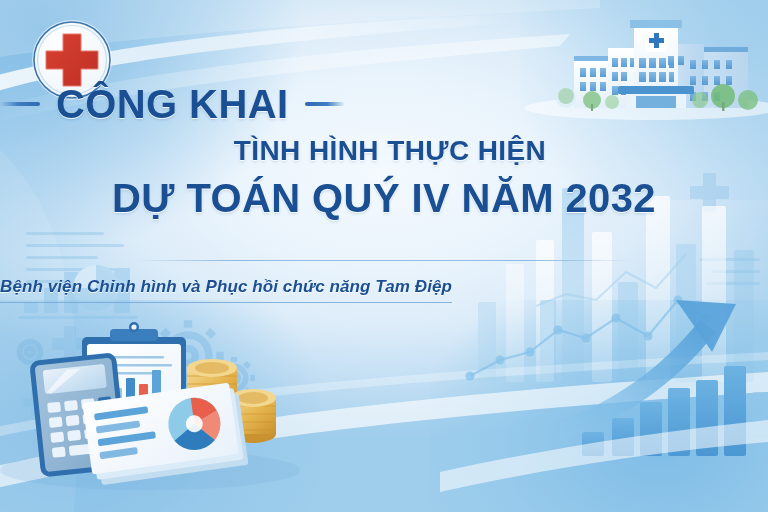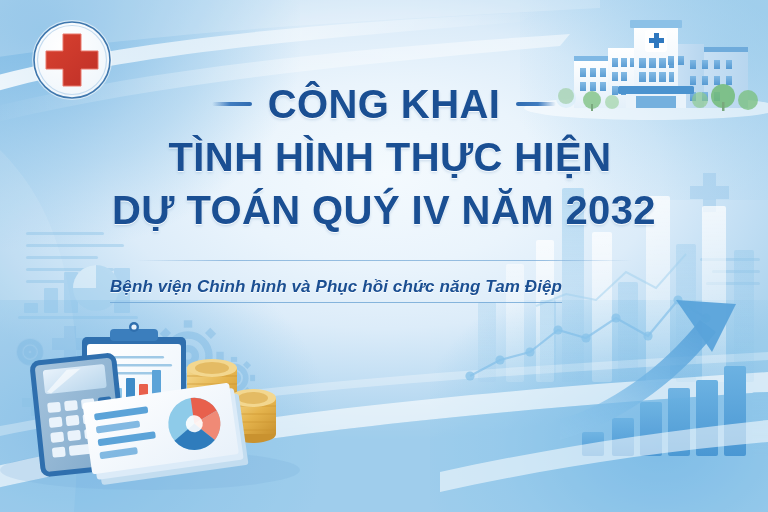--- a/index.html
+++ b/index.html
@@ -63,34 +63,33 @@
   #headline {
     position: absolute;
     left: 0;
     top: 84px;
     width: 768px;
     text-align: center;
   }
   .title-row {
     display: flex;
     align-items: center;
-    justify-content: center;
     gap: 16px;
   }
   .tline {
     font-family: "Liberation Sans", sans-serif;
     font-weight: bold;
     color: #1a4f93;
     letter-spacing: .4px;
     line-height: 1.0;
     text-shadow: 0 1px 0 rgba(255,255,255,.85), 0 2px 3px rgba(30,90,150,.18);
     white-space: nowrap;
   }
   #title-1 { font-size: 40px; }
-  #title-2 { font-size: 40px; margin-top: 13px; padding-left: 12px; }
+  #title-2 { font-size: 28px; margin-top: 13px; padding-left: 12px; }
   #title-3 { font-size: 40px; margin-top: 13px; }
   .dash {
     width: 40px;
     height: 4px;
     border-radius: 3px;
     background: linear-gradient(90deg, rgba(60,125,190,0) 0%, #3f7cc0 45%, #2f6bb0 100%);
     flex: none;
   }
   .dash.right {
     background: linear-gradient(270deg, rgba(60,125,190,0) 0%, #3f7cc0 45%, #2f6bb0 100%);
@@ -101,21 +100,21 @@
     top: 260px;
     width: 496px;
     height: 1px;
     background: linear-gradient(90deg, rgba(120,170,215,0) 0%, rgba(120,170,215,.75) 18%, rgba(120,170,215,.75) 82%, rgba(120,170,215,0) 100%);
   }
   #subtitle-wrap {
     position: absolute;
     left: 0;
     top: 277px;
     width: 672px;
-    text-align: center;
+    text-align: left;
   }
   #subtitle {
     display: inline-block;
     font-family: "Liberation Sans", sans-serif;
     font-style: italic;
     font-weight: bold;
     font-size: 17px;
     color: #1b4f92;
     letter-spacing: .1px;
     padding-bottom: 5px;

